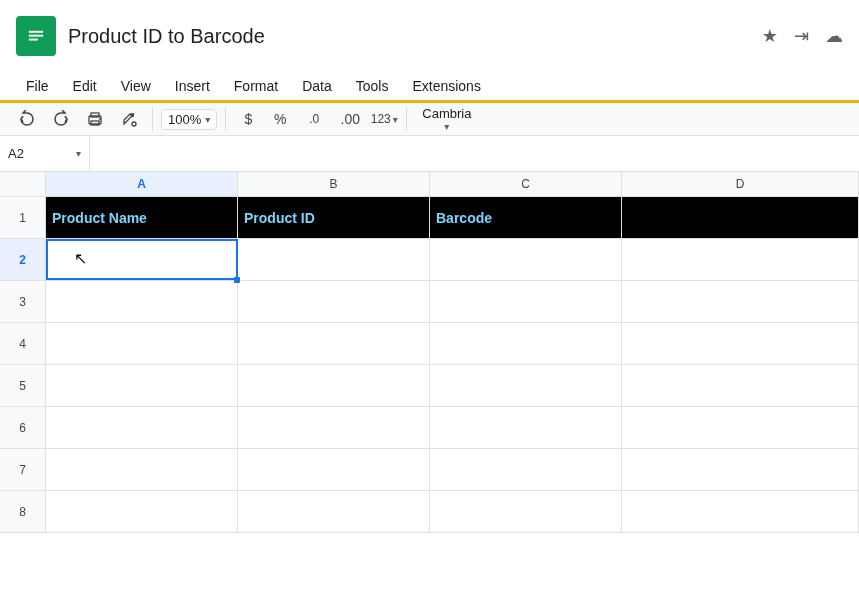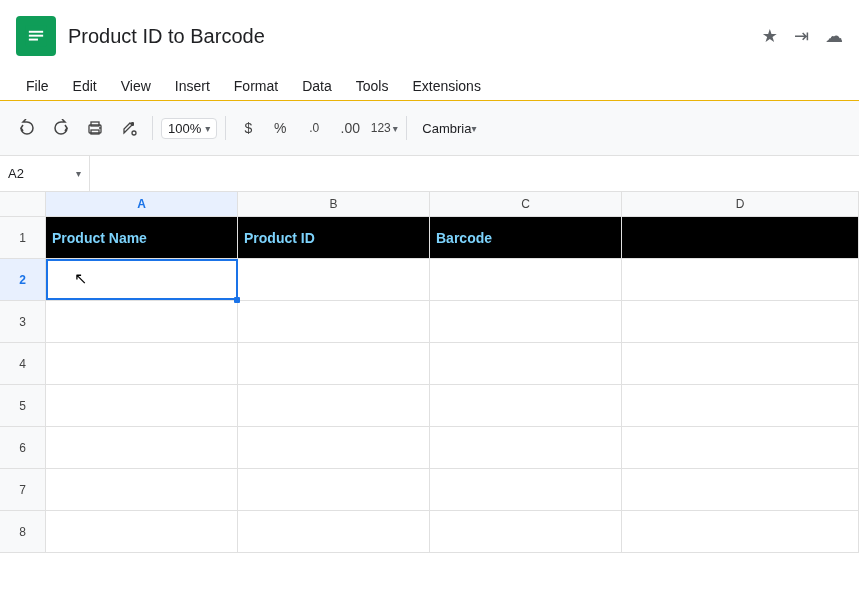--- a/index.html
+++ b/index.html
@@ -49,24 +49,24 @@
       cursor: pointer;
       border-radius: 4px;
     }
 
     
     .toolbar {
       display: flex;
       align-items: center;
       padding: 4px 12px;
       background: #f8f9fa;
-      border-top: 1px solid #eab308;
+      border-top: 3px solid #eab308;
       border-bottom: 1px solid #e0e0e0;
       gap: 4px;
-      height: 56px;
+      height: 36px;
     }
     .toolbar-btn {
       width: 30px; height: 30px;
       display: flex; align-items: center; justify-content: center;
       border-radius: 4px;
       cursor: pointer;
       font-size: 16px;
       color: #444;
     }
     .toolbar-separator {
@@ -94,20 +94,21 @@
       border-radius: 4px;
     }
     .font-selector {
       display: flex; align-items: center;
       border: 1px solid transparent;
       border-radius: 4px;
       padding: 2px 6px;
       font-size: 13px;
       color: #202124;
       cursor: pointer;
+      flex-direction: column;
     }
 
     
     .formula-bar {
       display: flex;
       align-items: center;
       border-bottom: 1px solid #e0e0e0;
       height: 36px;
       background: #fff;
     }

